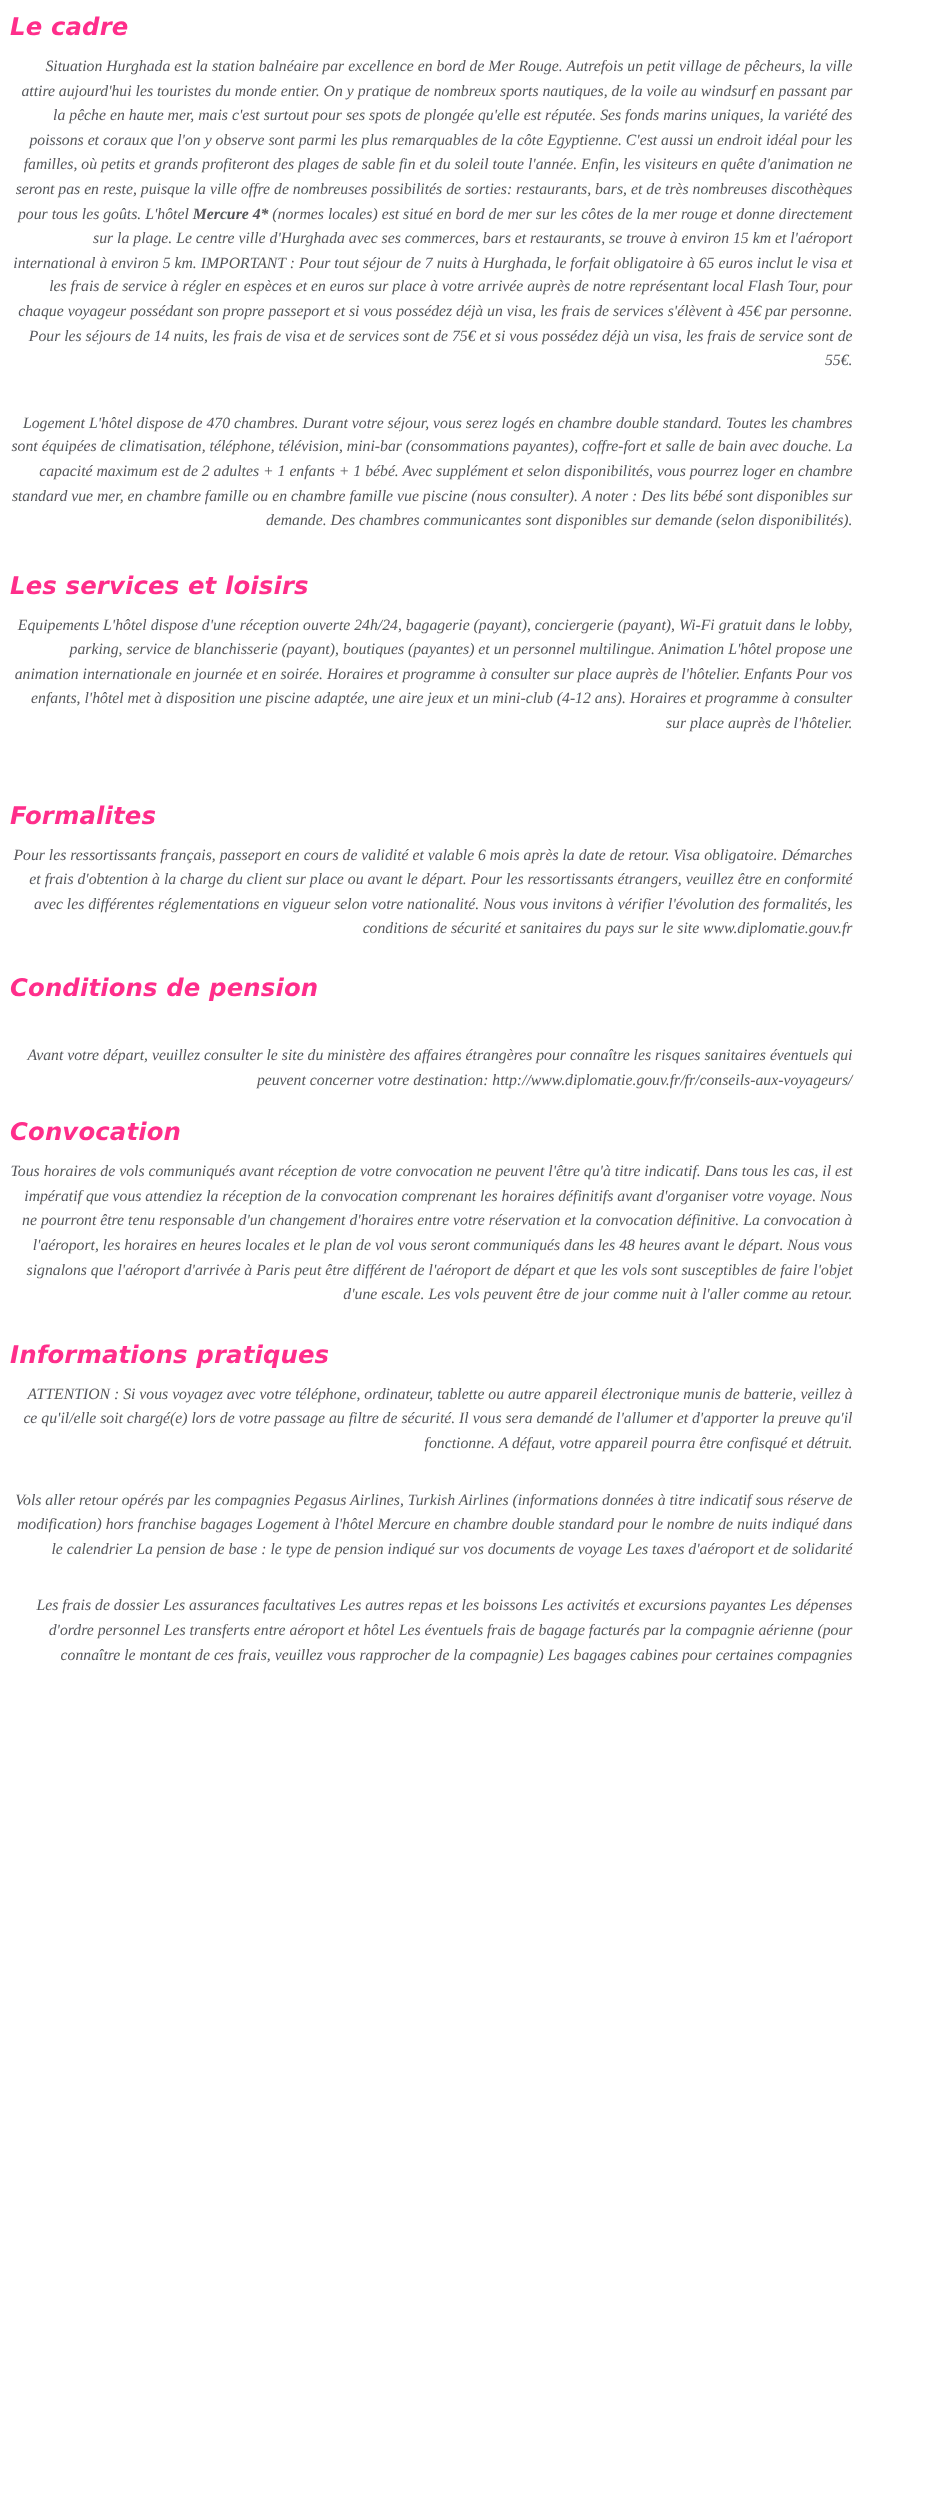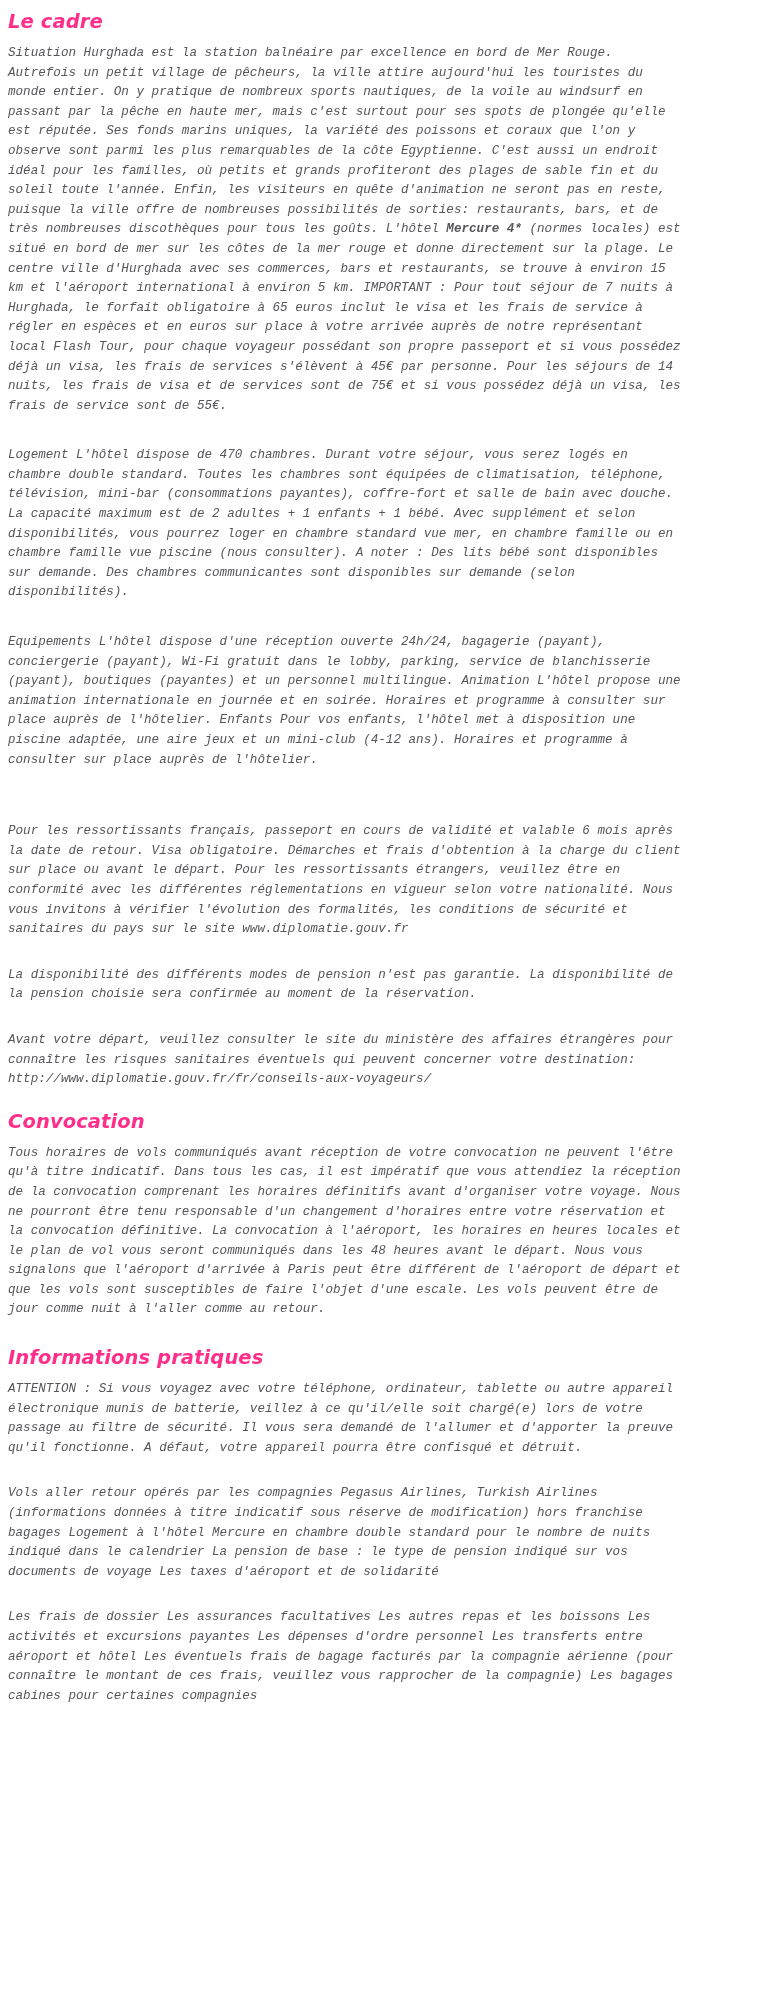--- a/index.html
+++ b/index.html
@@ -25,25 +25,25 @@
     font-family: "DejaVu Sans", sans-serif;
     font-style: italic;
     font-weight: bold;
     font-size: 19.5px;
     line-height: 24px;
     margin: 0 0 10px 0;
     letter-spacing: 0.1px;
   }
   .section-body {
     color: #55565a;
-    font-family: Liberation Mono, monospace;
+    font-family: Liberation Serif, serif;
     font-style: italic;
     font-size: 12.6px;
     line-height: 19.6px;
-    text-align: left;
+    text-align: right;
     margin: 0;
   }
   .section-body b {
     font-weight: bold;
   }
   .spacer-lg {
     height: 26px;
   }
   .spacer-md {
     height: 22px;
@@ -64,36 +64,38 @@
 
   <div class="spacer-lg"></div>
 
   <div class="section">
     <p class="section-body">Logement L'hôtel dispose de 470 chambres. Durant votre séjour, vous serez logés en chambre double standard. Toutes les chambres sont équipées de climatisation, téléphone, télévision, mini-bar (consommations payantes), coffre-fort et salle de bain avec douche. La capacité maximum est de 2 adultes + 1 enfants + 1 bébé. Avec supplément et selon disponibilités, vous pourrez loger en chambre standard vue mer, en chambre famille ou en chambre famille vue piscine (nous consulter). A noter : Des lits bébé sont disponibles sur demande. Des chambres communicantes sont disponibles sur demande (selon disponibilités).</p>
   </div>
 
   <div class="spacer-lg"></div>
 
   <div class="section">
+    <h2 class="section-title">Les services et loisirs</h2>
     <p class="section-body">Equipements L'hôtel dispose d'une réception ouverte 24h/24, bagagerie (payant), conciergerie (payant), Wi-Fi gratuit dans le lobby, parking, service de blanchisserie (payant), boutiques (payantes) et un personnel multilingue. Animation L'hôtel propose une animation internationale en journée et en soirée. Horaires et programme à consulter sur place auprès de l'hôtelier. Enfants Pour vos enfants, l'hôtel met à disposition une piscine adaptée, une aire jeux et un mini-club (4-12 ans). Horaires et programme à consulter sur place auprès de l'hôtelier.</p>
   </div>
 
   <div class="spacer-lg"></div>
 
 
   <div class="spacer-md"></div>
 
   <div class="section">
+    <h2 class="section-title">Formalites</h2>
     <p class="section-body">Pour les ressortissants français, passeport en cours de validité et valable 6 mois après la date de retour. Visa obligatoire. Démarches et frais d'obtention à la charge du client sur place ou avant le départ. Pour les ressortissants étrangers, veuillez être en conformité avec les différentes réglementations en vigueur selon votre nationalité. Nous vous invitons à vérifier l'évolution des formalités, les conditions de sécurité et sanitaires du pays sur le site www.diplomatie.gouv.fr</p>
   </div>
 
   <div class="spacer-md"></div>
 
   <div class="section">
-    <p class="section-body">La disponibilité des différents modes de pension n'est pas garantie. La disponibilité de la pension choisie sera confirmée au moment de la réservation.</p>
+    <h2 class="section-title">Conditions de pension</h2>
   </div>
 
   <div class="spacer-md"></div>
 
   <div class="section">
     <p class="section-body">Avant votre départ, veuillez consulter le site du ministère des affaires étrangères pour connaître les risques sanitaires éventuels qui peuvent concerner votre destination: http://www.diplomatie.gouv.fr/fr/conseils-aux-voyageurs/</p>
   </div>
 
   <div class="spacer-sm"></div>
 

